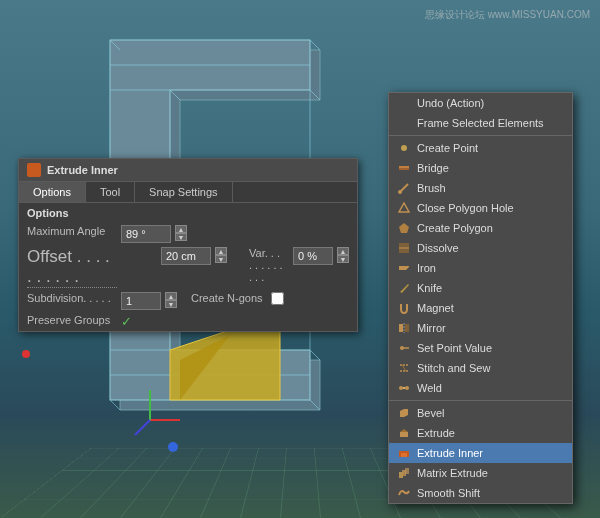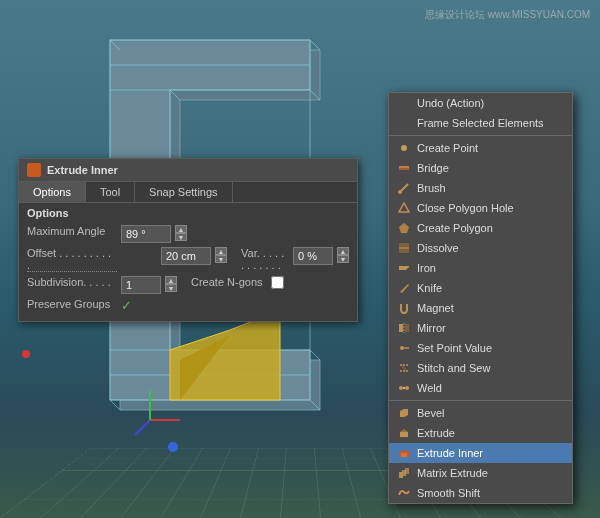--- a/index.html
+++ b/index.html
@@ -327,46 +327,46 @@
   <div class="panel-row">
     <span class="panel-label">Maximum Angle</span>
     <input class="panel-input" type="text" value="89 °" style="width: 50px;">
     <div class="panel-spinner">
       <button>▲</button>
       <button>▼</button>
     </div>
   </div>
 
   <div class="panel-row">
-    <span class="panel-label dotted-border" style="font-size:11px;color:#bbb;min-width:90px;">Offset . . . . . . . . . .</span>
+    <span class="panel-label dotted-border" style="font-size:17px;color:#bbb;min-width:90px;">Offset . . . . . . . . . .</span>
     <input class="panel-input" type="text" value="20 cm" style="width: 50px; margin-left: 40px;">
     <div class="panel-spinner">
       <button>▲</button>
       <button>▼</button>
     </div>
-    <span style="color:#bbb;font-size:11px;margin-left:10px;">Var. . . . . . . . . . . .</span>
+    <span style="color:#bbb;font-size:11px;margin-left:18px;">Var. . . . . . . . . . . .</span>
     <input class="panel-input" type="text" value="0 %" style="width: 40px; margin-left: 4px;">
     <div class="panel-spinner">
       <button>▲</button>
       <button>▼</button>
     </div>
   </div>
 
   <div class="panel-row">
     <span class="panel-label" style="font-size:11px;color:#bbb;min-width:90px;">Subdivision. . . . .</span>
     <input class="panel-input" type="text" value="1" style="width: 40px;">
     <div class="panel-spinner">
       <button>▲</button>
       <button>▼</button>
     </div>
     <span style="color:#bbb;font-size:11px;margin-left:10px;">Create N-gons</span>
     <input type="checkbox" style="margin-left: 4px;">
   </div>
 
-  <div class="panel-row" style="padding-bottom:8px;">
+  <div class="panel-row" style="padding-bottom:2px;">
     <span class="panel-label">Preserve Groups</span>
     <span class="panel-check">✓</span>
   </div>
 </div>
 
 <div class="context-menu">
   <div class="menu-item">
     <div class="menu-icon"></div>
     <span>Undo (Action)</span>
   </div>

